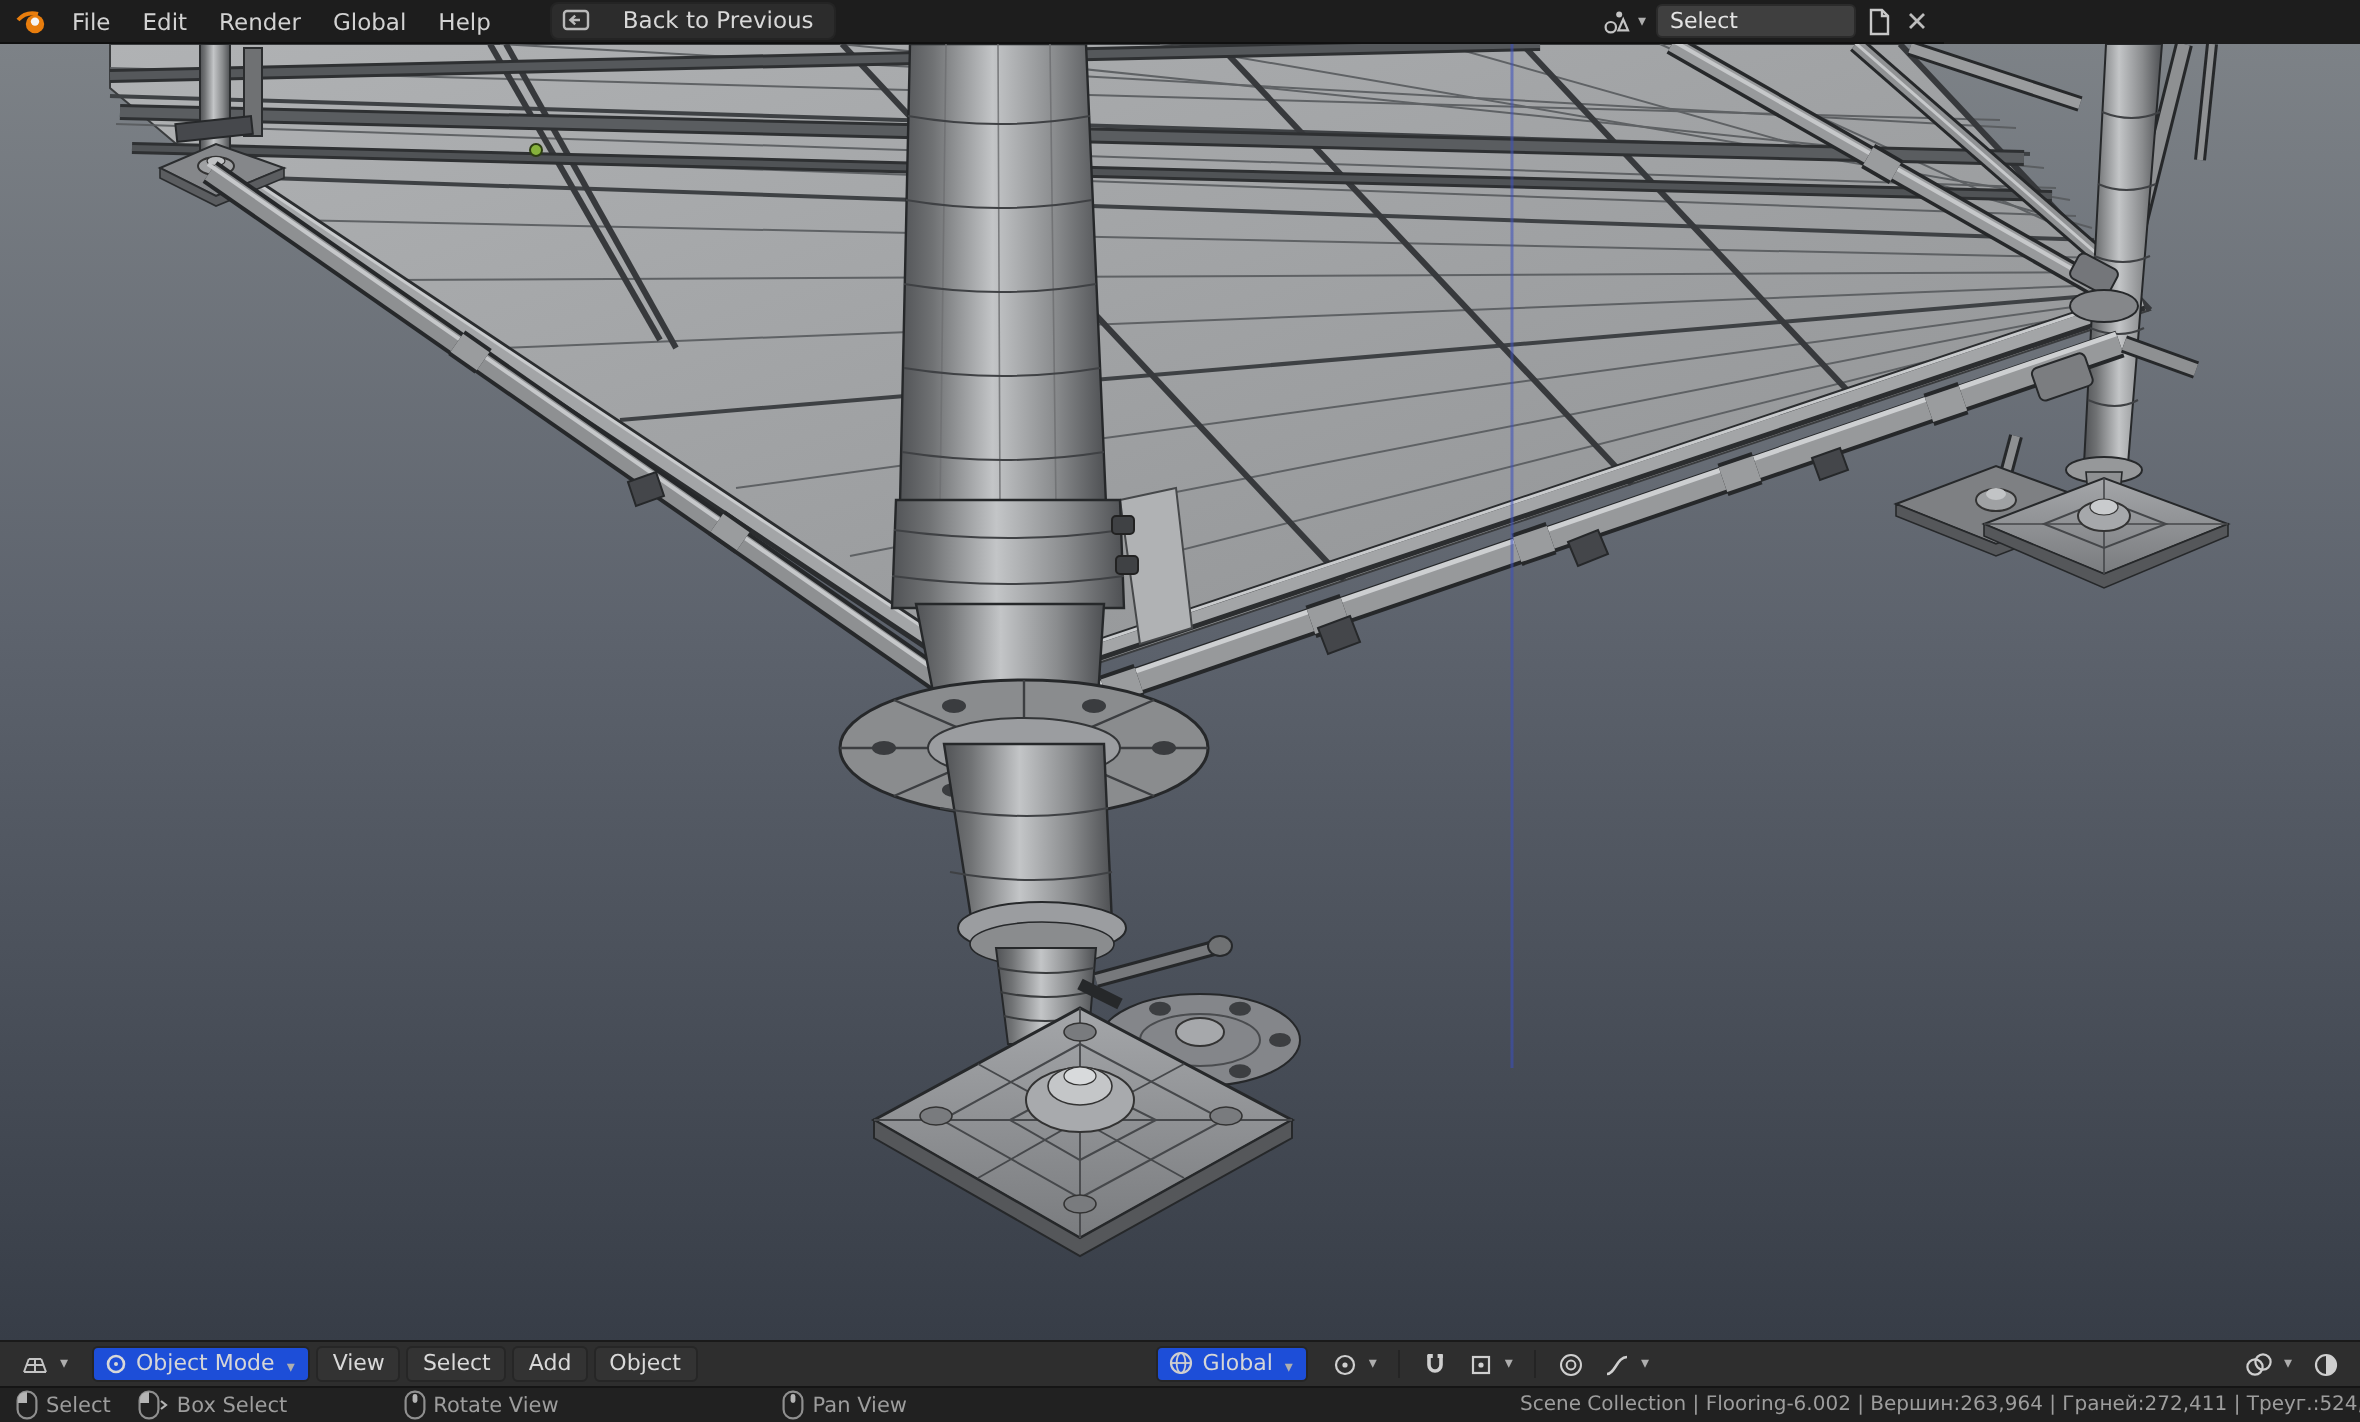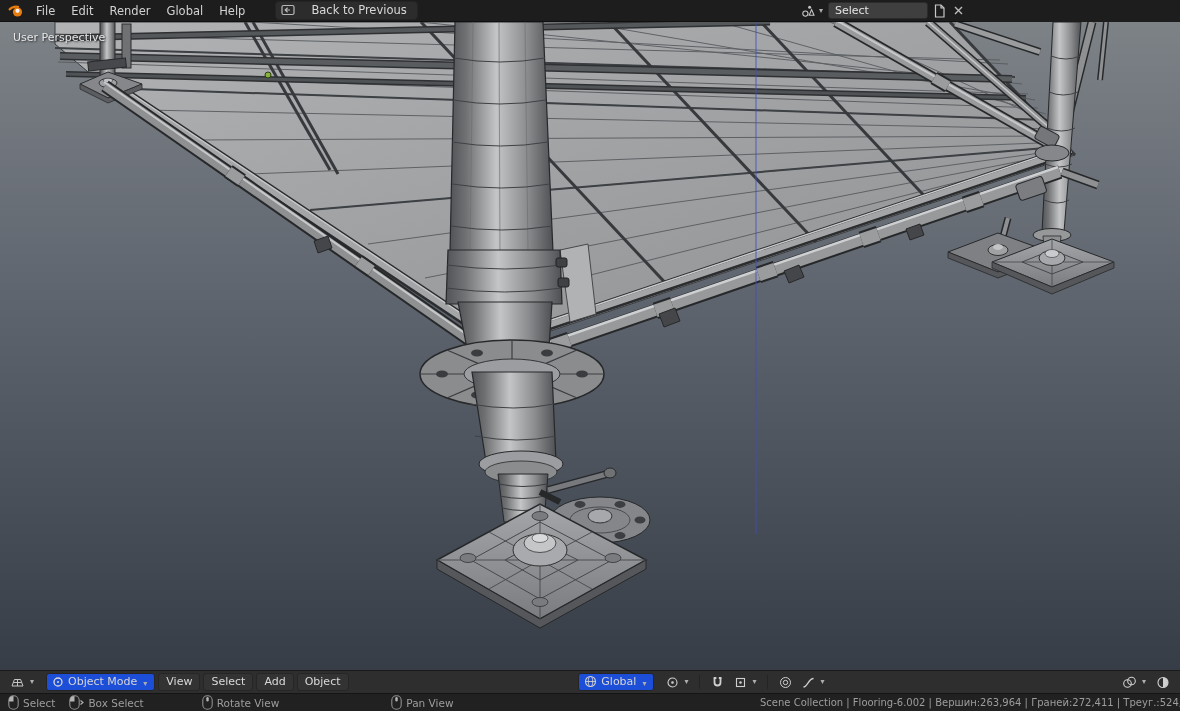--- a/index.html
+++ b/index.html
@@ -325,21 +325,20 @@
           <ellipse cx="540" cy="516" rx="8" ry="4.5" fill="#d8dadc" stroke="#333333" stroke-width="0.6"></ellipse>
         </g>
       </g>
 
       <circle cx="268" cy="53" r="3" fill="#86b23c" stroke="#2c3d12" stroke-width="1"></circle>
       <line x1="756" y1="0" x2="756" y2="512" stroke="#3b4fc0" stroke-width="1.5" opacity="0.55"></line>
     </g>
   </svg>
 
   <div class="vp-overlay">
-    <div class="l1">User Perspective</div>
   </div>
 </div>
 
 <div class="toolbar">
   <div class="tb-btn">
     <svg width="15" height="14" viewBox="0 0 15 14">
       <path d="M2,11 H13 M3.3,7.5 H11.7 M4.4,4.5 H10.6 M4.4,4.5 L2,11 M10.6,4.5 L13,11 M7.5,4.5 V11" stroke="#c4c4c4" stroke-width="1" fill="none"></path>
     </svg>
     <span class="caret">▾</span>
   </div>

